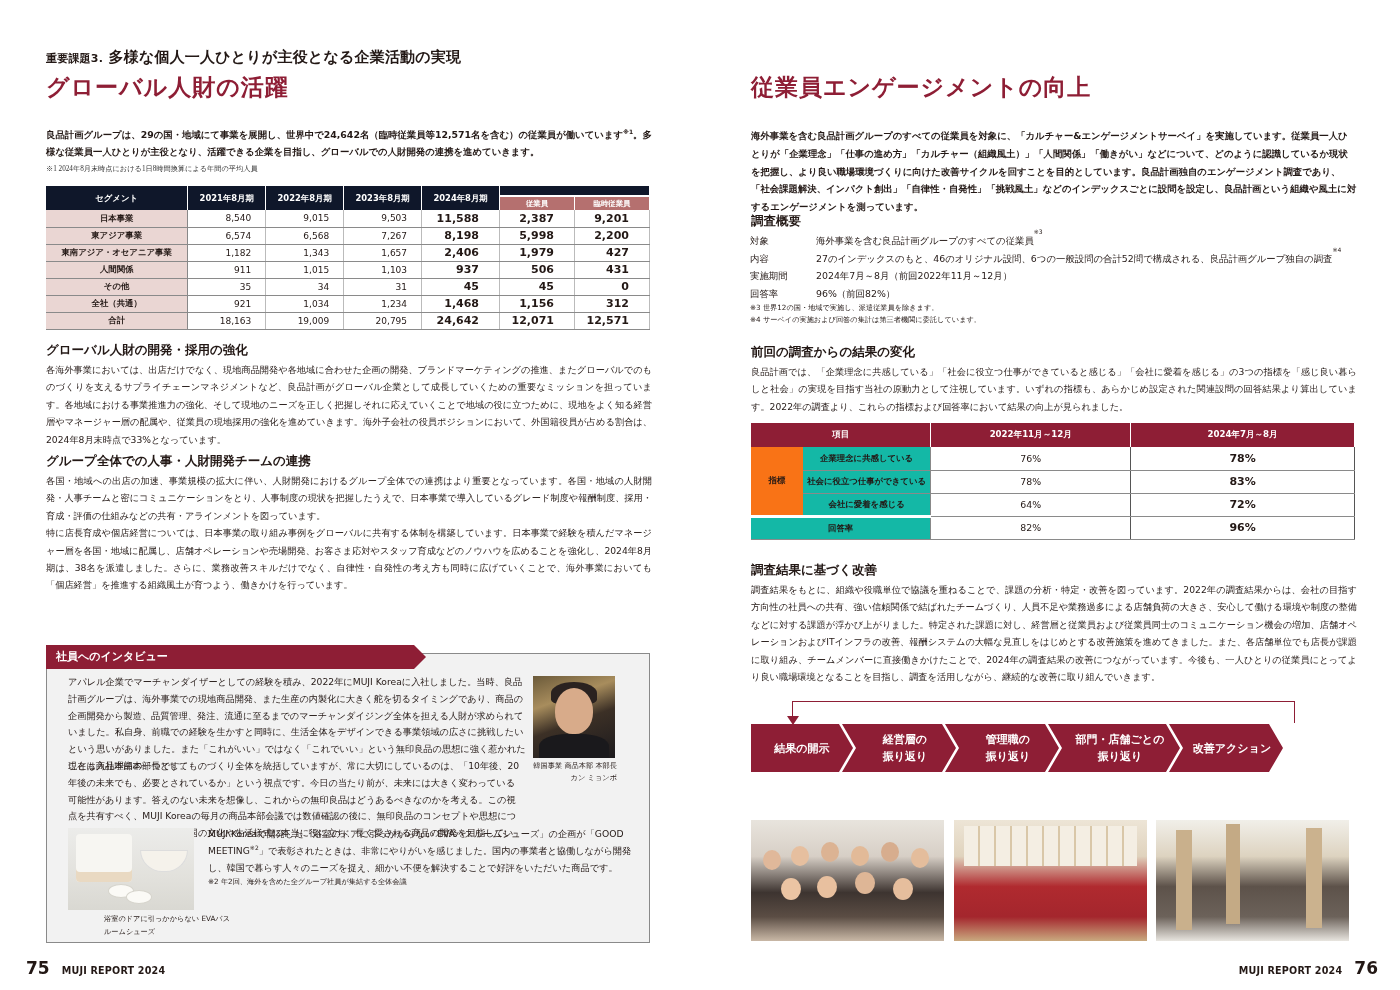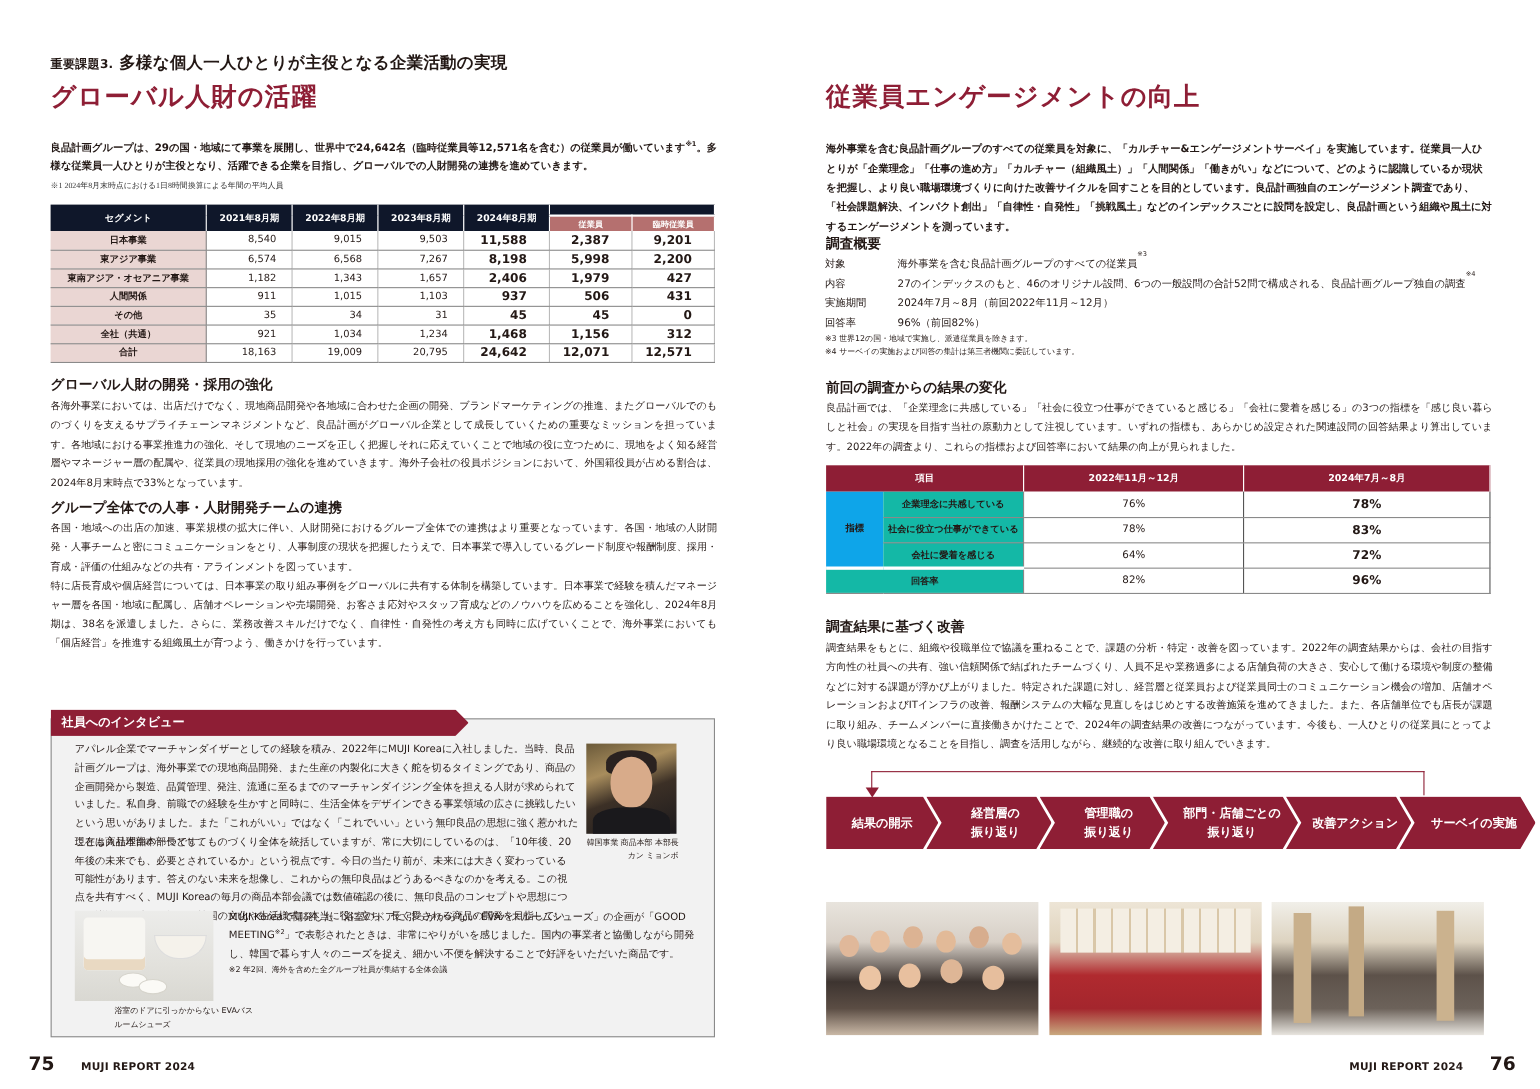--- a/index.html
+++ b/index.html
@@ -36,35 +36,35 @@
   .portrait .face { position: absolute; left: 22px; top: 12px; width: 38px; height: 46px; border-radius: 50% 50% 46% 46%; background: #d8ab8a; }
   .portrait .hair { position: absolute; left: 18px; top: 6px; width: 46px; height: 22px; border-radius: 50% 50% 20% 20%; background: #2a2220; }
   .portrait .body-shape { position: absolute; left: 6px; top: 58px; width: 70px; height: 30px; border-radius: 40% 40% 0 0; background: #1a191c; }
   .caption-right { position: absolute; font-size: 7.2px; line-height: 12px; text-align: right; color: #231815; }
   .product { position: absolute; left: 68px; top: 828px; width: 126px; height: 82px; background: linear-gradient(180deg, #ececea 0%, #e2e1dc 60%, #d9d8d2 100%); overflow: hidden; }
   .product .stool { position: absolute; left: 8px; top: 6px; width: 56px; height: 48px; background: #f7f6f2; border-radius: 4px; box-shadow: inset 0 -10px 0 #e9d9c2; }
   .product .bowl { position: absolute; left: 72px; top: 22px; width: 48px; height: 22px; border-radius: 0 0 24px 24px; background: #f5f2eb; border: 1px solid #ddd; }
   .product .shoe { position: absolute; width: 26px; height: 14px; border-radius: 50%; background: #fbfaf6; border: 1px solid #d6d4cc; }
   .caption-left { position: absolute; font-size: 7.2px; line-height: 13px; color: #231815; }
 
-  .folio { position: absolute; top: 958px; display: flex; align-items: baseline; gap: 24px; }
+  .folio { position: absolute; top: 958px; display: flex; align-items: baseline; gap: 12px; }
   .folio .num { font-size: 17px; font-weight: bold; }
   .folio .rep { font-size: 9.6px; font-weight: bold; letter-spacing: 0.2px; }
 
   
   .ov-table { position: absolute; left: 50px; top: 232px; font-size: 9.4px; color: #231815; }
   .ov-row { display: flex; height: 17.5px; line-height: 17.5px; }
   .ov-row .k { width: 66px; }
   .ov-note { font-size: 7.2px; line-height: 11.5px; }
 
   table.eng { position: absolute; left: 51px; top: 423px; width: 604px; border-collapse: collapse; font-size: 9.4px; }
   table.eng th { background: #8e1e35; color: #fff; height: 24px; font-size: 8.6px; font-weight: bold; border-right: 1.5px solid #fff; }
   table.eng td { height: 23px; text-align: center; border-bottom: 1.5px solid #8a8a8a; border-right: 1.2px solid #555; background: #fff; }
   table.eng td.lab { background: #14b8a6; font-weight: bold; font-size: 8.4px; border-right: 1.5px solid #888; }
-  table.eng td.grp { background: #0ea5e9; font-weight: bold; font-size: 8.4px; border-bottom: 2px solid #8a8a8a; border-right: none; }
+  table.eng td.grp { background: #f97316; font-weight: bold; font-size: 8.4px; border-bottom: 2px solid #8a8a8a; border-right: none; }
   table.eng td.b { font-weight: bold; font-size: 11px; }
 
   .flow { position: absolute; left: 51px; top: 724px; width: 606px; height: 48px; }
   .chev { position: absolute; top: 0; height: 48px; background: #8e1e35; color: #fff; font-size: 11px; font-weight: bold; display: flex; align-items: center; justify-content: center; text-align: center; line-height: 17px; }
   .loop { position: absolute; left: 92px; top: 701px; width: 503px; height: 22px; border: 1.8px solid #8e1e35; border-bottom: none; }
   .loop-arrow { position: absolute; left: 87px; top: 716px; width: 0; height: 0; border-left: 6px solid transparent; border-right: 6px solid transparent; border-top: 9px solid #8e1e35; }
 
   .photo { position: absolute; top: 820px; height: 121px; overflow: hidden; }
   .ph1 { left: 51px; width: 193px; background: linear-gradient(180deg, #e8e4dd 0%, #d7cfc6 30%, #3d3430 60%, #5b4d44 80%, #c9b8a6 100%); }
   .ph2 { left: 254px; width: 193px; background: linear-gradient(180deg, #ede5d6 0%, #e0d3bd 30%, #b02a2f 55%, #a4262d 80%, #c9a97f 100%); }
@@ -325,25 +325,20 @@
         <div>
           <div>部門・店舗ごとの</div>
           <div>振り返り</div>
         </div>
       </div>
       <div class="chev" style="left: 418px; width: 114px; clip-path: polygon(0px 0px, 100px 0px, 114px 24px, 100px 48px, 0px 48px, 14px 24px); padding-left: 12px;">
         <div>
           <div>改善アクション</div>
         </div>
       </div>
-      <div class="chev" style="left: 521px; width: 124px; clip-path: polygon(0px 0px, 110px 0px, 124px 24px, 110px 48px, 0px 48px, 14px 24px); padding-left: 12px;">
-        <div>
-          <div>サーベイの実施</div>
-        </div>
-      </div>
     </div>
 
   <div class="photo ph1">
     <div class="person" style="left:12px; top:30px; width:18px; height:20px; background:#e0b89a;"></div>
     <div class="person" style="left:40px; top:26px; width:18px; height:20px; background:#e6bf9f;"></div>
     <div class="person" style="left:70px; top:22px; width:18px; height:20px; background:#dcb393;"></div>
     <div class="person" style="left:100px; top:26px; width:18px; height:20px; background:#e2ba98;"></div>
     <div class="person" style="left:130px; top:22px; width:18px; height:20px; background:#d7ad8e;"></div>
     <div class="person" style="left:160px; top:28px; width:18px; height:20px; background:#e4bd9c;"></div>
     <div class="person" style="left:30px; top:58px; width:20px; height:22px; background:#ebc4a3;"></div>

